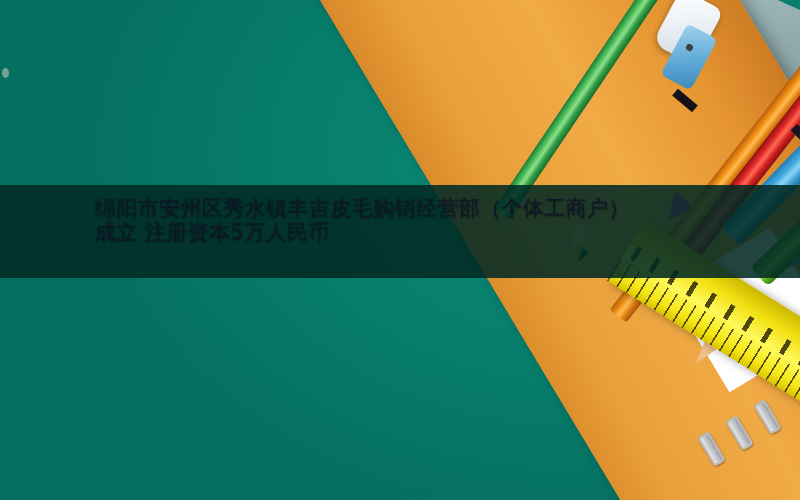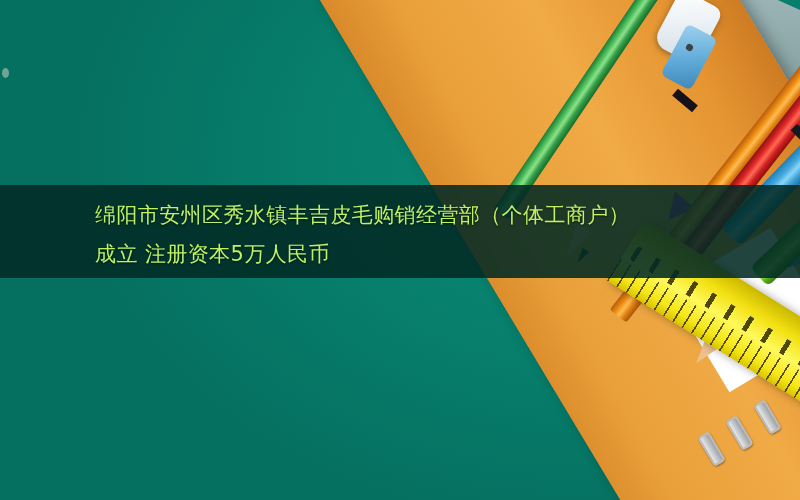--- a/index.html
+++ b/index.html
@@ -354,23 +354,23 @@
     top: 185px;
     width: 800px;
     height: 93px;
     background: rgba(2,42,36,0.88);
   }
   .caption-text {
     position: absolute;
     left: 95px;
     top: 196px;
     width: 660px;
-    color: #bef264;
+    color: #0f172a;
     font-size: 21px;
-    line-height: 39px;
+    line-height: 24px;
     letter-spacing: .4px;
     white-space: pre-line;
     text-shadow: 0 1px 2px rgba(0,0,0,.6);
   }
 </style>
 </head>
 <body>
 
 <div id="stage">
 

